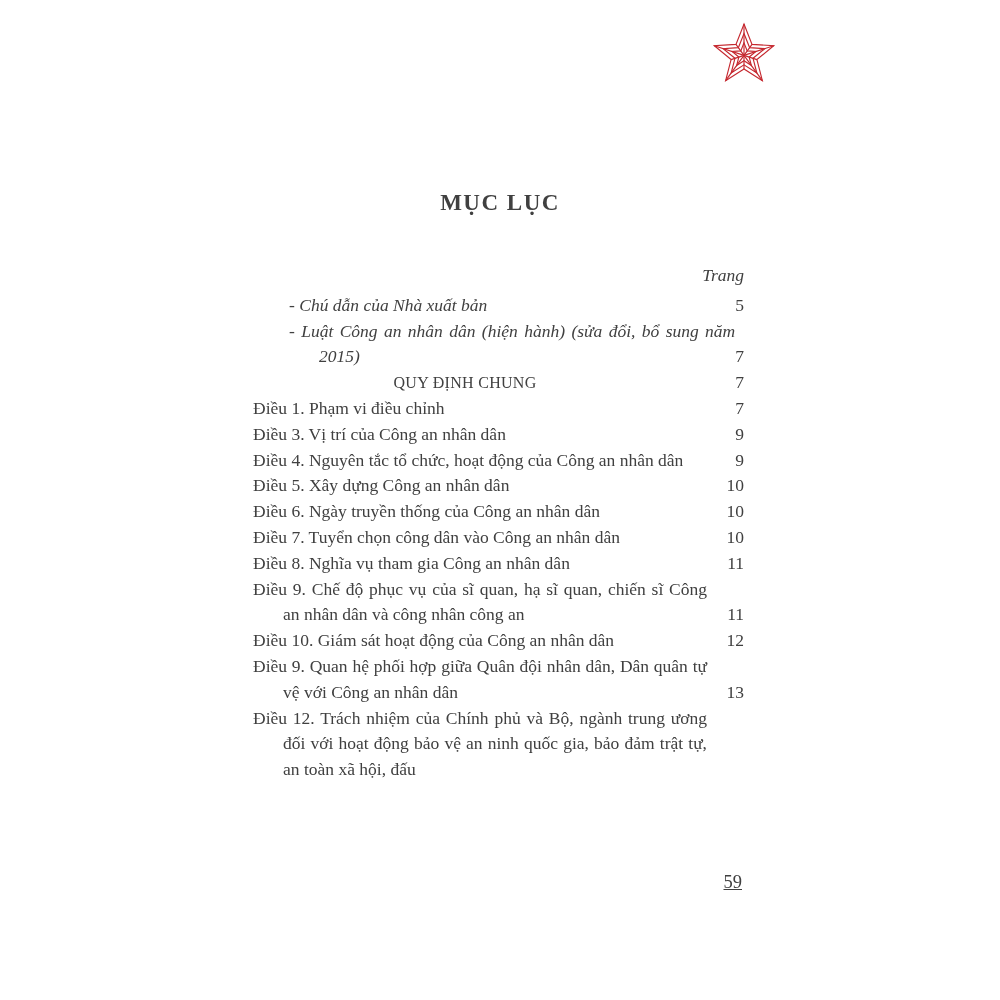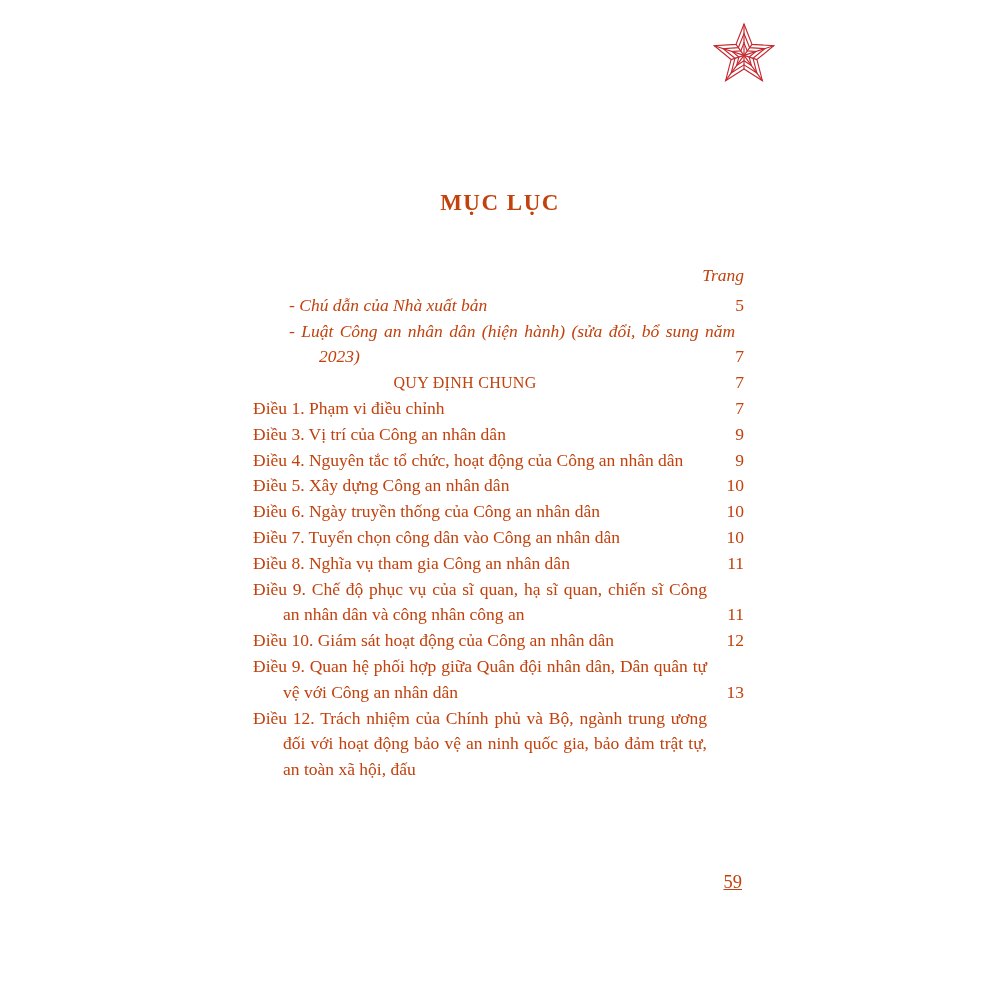--- a/index.html
+++ b/index.html
@@ -2,21 +2,21 @@
 <html style="--emblem-color: #c5282f;"><head>
 <meta charset="utf-8">
 <style>
   html, body { margin: 0; padding: 0; background: #ffffff; }
   .page {
     position: relative;
     width: 1000px;
     height: 1000px;
     background: #ffffff;
     font-family: "Liberation Serif", "DejaVu Serif", serif;
-    color: #c2410c;
+    color: #404040;
     overflow: hidden;
   }
   .emblem {
     position: absolute;
     left: 710px;
     top: 20px;
     width: 68px;
     height: 68px;
     color: var(--emblem-color, #c5282f);
   }
@@ -97,21 +97,21 @@
   <div class="title">MỤC LỤC</div>
 
   <div class="toc">
     <div class="trang-row">Trang</div>
     <div>
         <div class="entry front">
           <span class="txt">- Chú dẫn của Nhà xuất bản</span>
           <span class="pg">5</span>
         </div>
         <div class="entry front">
-          <span class="txt">- Luật Công an nhân dân (hiện hành) (sửa đổi, bổ sung năm 2023)</span>
+          <span class="txt">- Luật Công an nhân dân (hiện hành) (sửa đổi, bổ sung năm 2015)</span>
           <span class="pg">7</span>
         </div>
         <div class="entry section">
           <span class="txt">QUY ĐỊNH CHUNG</span>
           <span class="pg">7</span>
         </div>
         <div class="entry article">
           <span class="txt">Điều 1. Phạm vi điều chỉnh</span>
           <span class="pg">7</span>
         </div>

